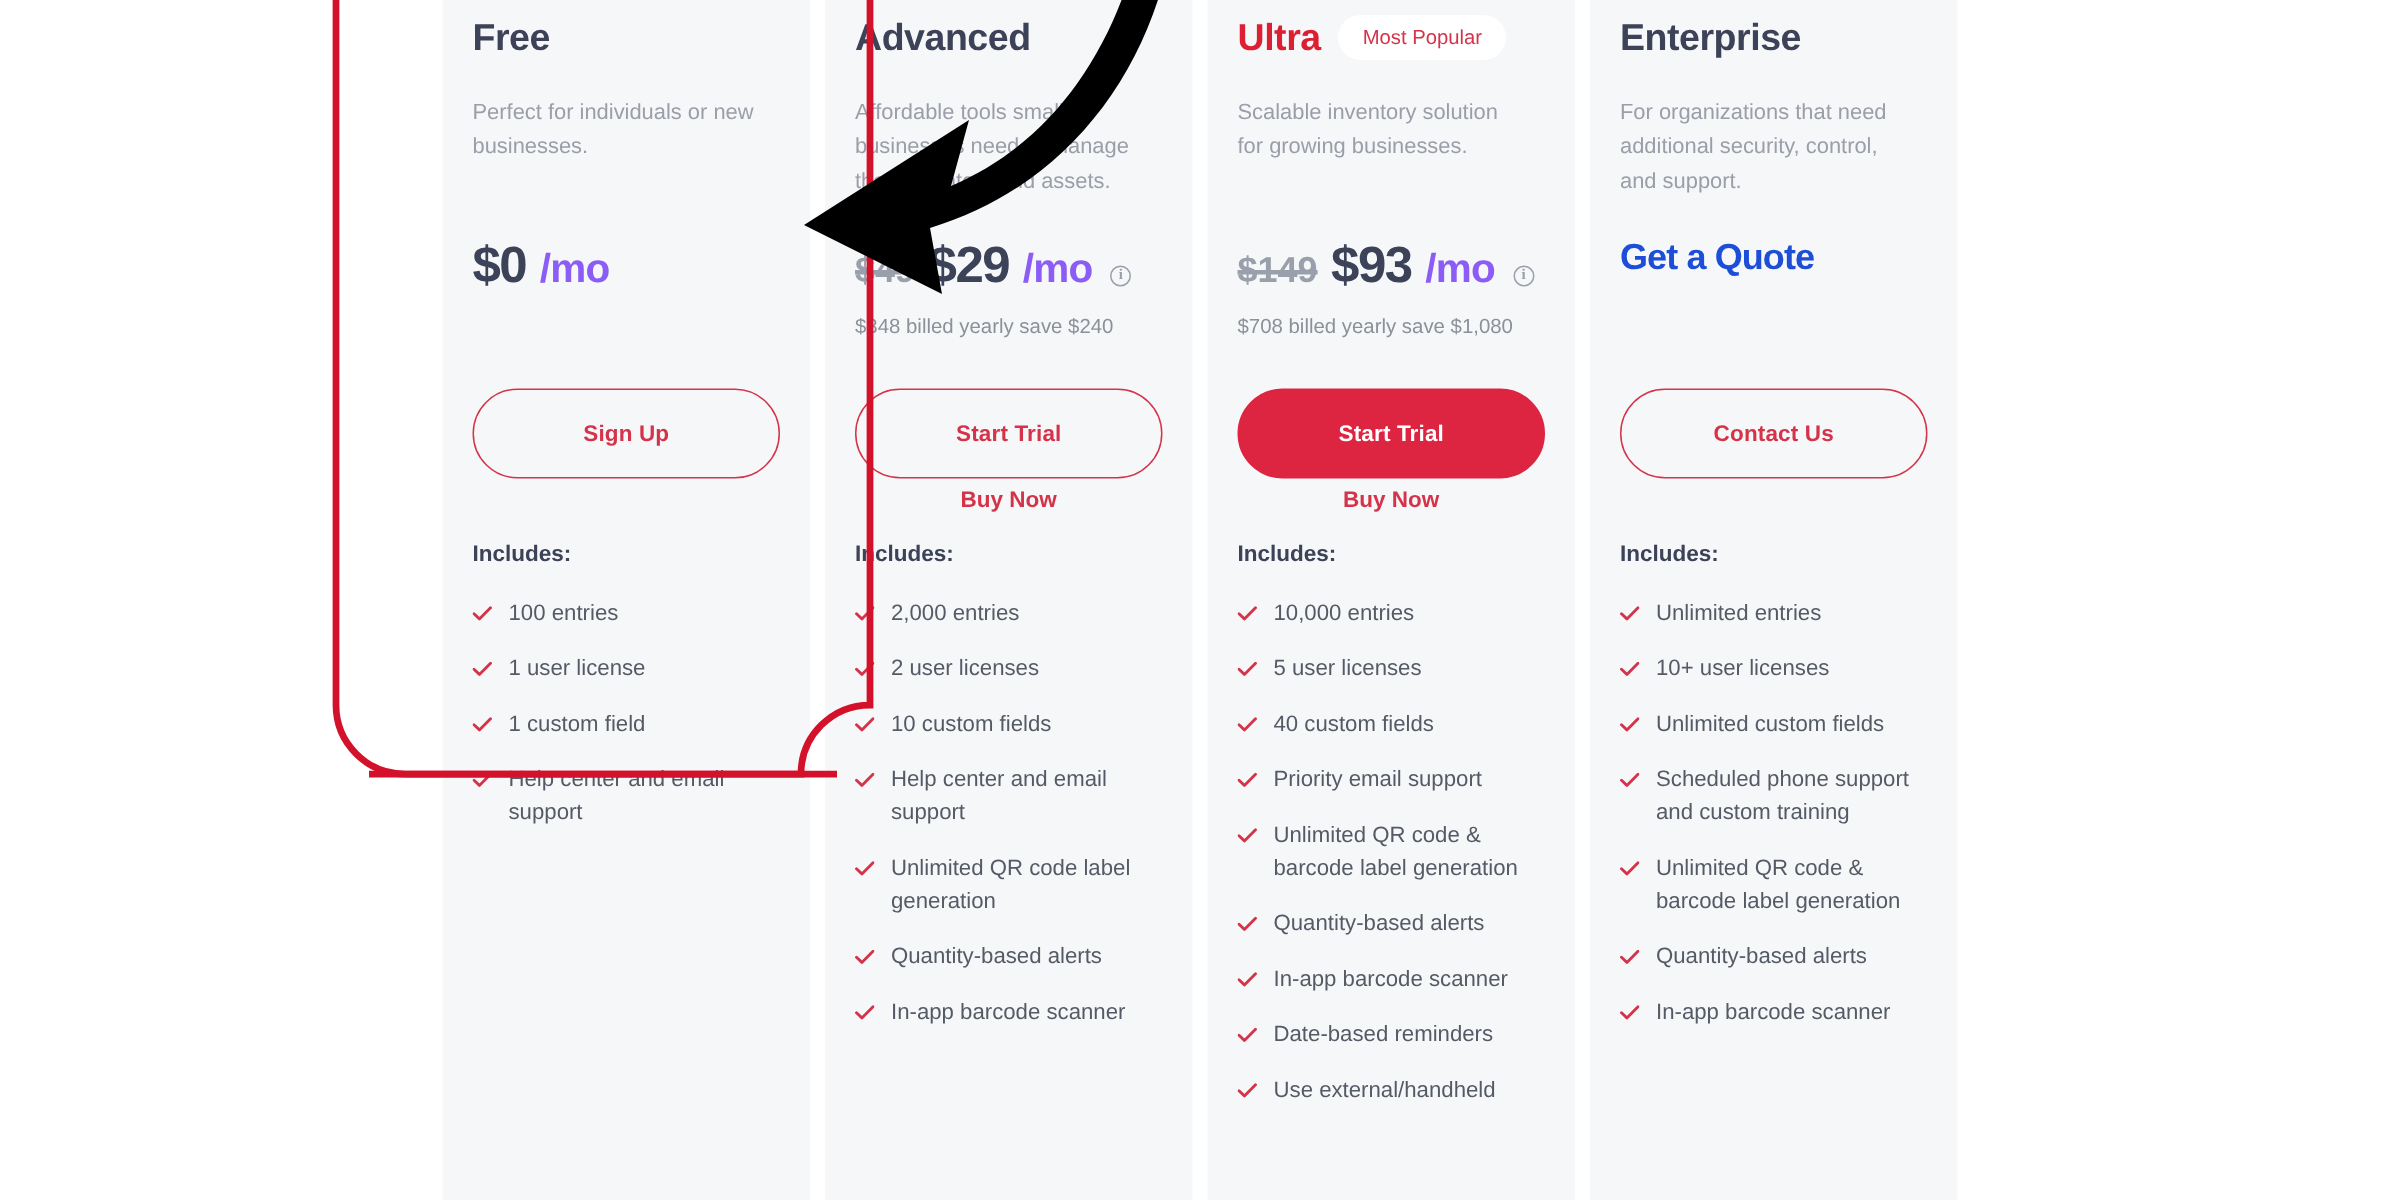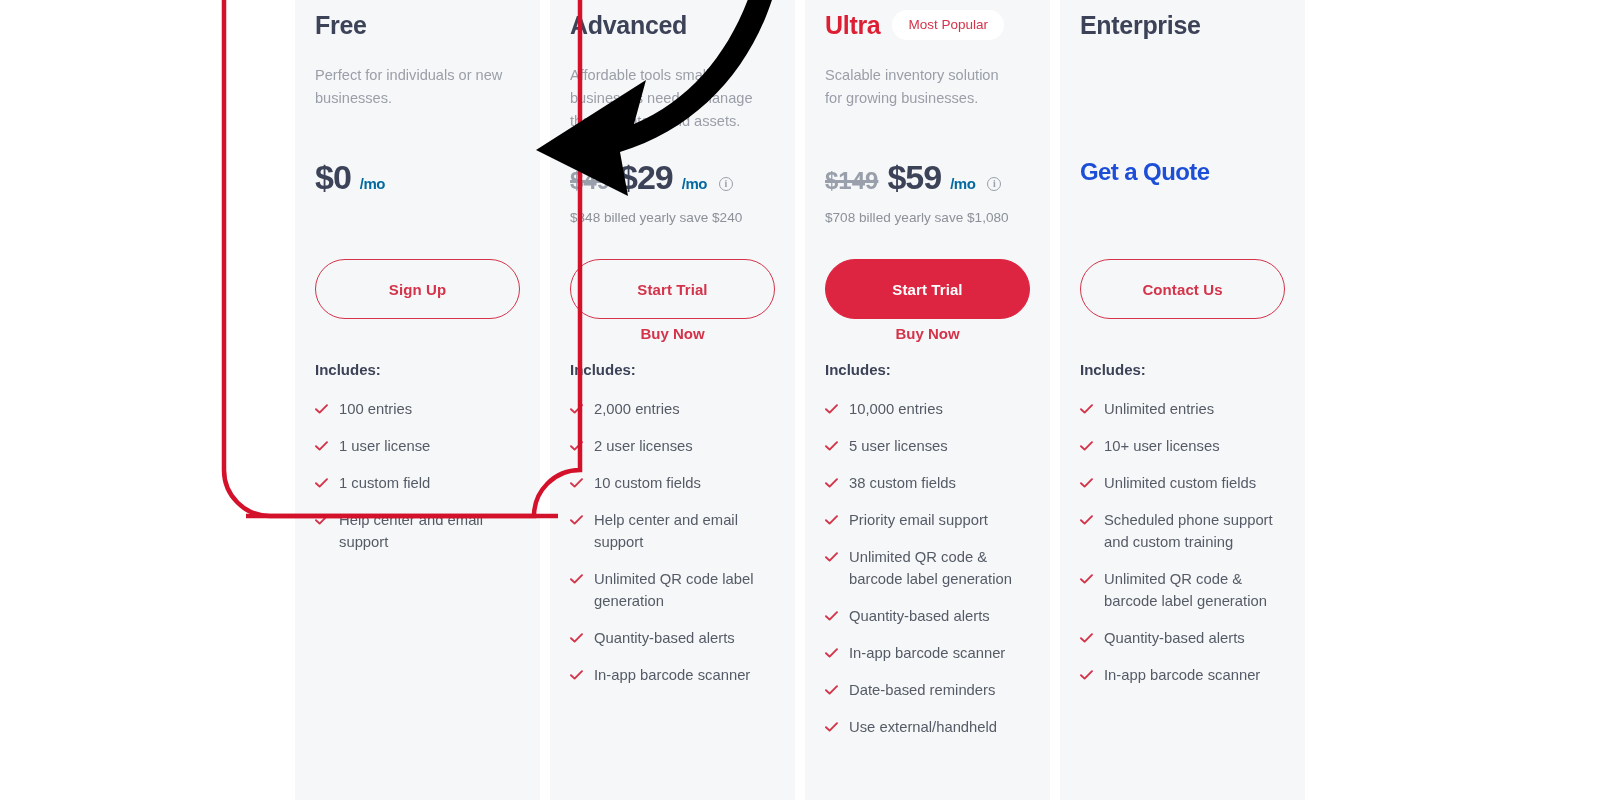--- a/index.html
+++ b/index.html
@@ -58,21 +58,21 @@
   }
   .old-price {
     font-size: 24px; font-weight: bold; color: #9aa0ab;
     text-decoration: line-through;
     text-decoration-thickness: 2.5px;
   }
   .price {
     font-size: 34px; font-weight: bold; color: #3c4257;
     letter-spacing: -1px;
   }
-  .per { font-size: 15px; font-weight: bold; color: #0369a1; letter-spacing: -0.5px; }
+  .per { font-size: 27px; font-weight: bold; color: #8b5cf6; letter-spacing: -0.5px; }
   .quote {
     font-size: 24px; font-weight: bold; color: #1d4ed8; letter-spacing: -0.6px;
   }
   .info-icon {
     display: inline-flex; align-items: center; justify-content: center;
     width: 14px; height: 14px; border-radius: 50%;
     border: 1.3px solid #9aa0ab; color: #9aa0ab;
     font-size: 10px; font-weight: bold; line-height: 1;
     font-family: "Liberation Serif", serif;
     margin-left: 3px; position: relative; top: -2px;
@@ -254,21 +254,21 @@
         </ul>
       </div>
       <div class="card">
         <div class="card-head">
           <div class="plan-name accent">Ultra</div>
           <div class="badge">Most Popular</div>
         </div>
         <div class="desc">Scalable inventory solution for growing businesses.</div>
         <div class="price-row">
           <span class="old-price">$149</span>
-          <span class="price">$59</span>
+          <span class="price">$93</span>
           <span class="per">/mo</span>
           <span class="info-icon">i</span>
         </div>
         <div class="billed">$708 billed yearly save $1,080</div>
         <div class="cta-wrap">
           <div class="btn filled">Start Trial</div>
           <div class="buy-now">Buy Now</div>
         </div>
         <div class="includes">Includes:</div>
         <ul class="features">
@@ -287,21 +287,21 @@
               </svg>
             </span>
             <span>5 user licenses</span>
           </li>
           <li>
             <span class="check">
               <svg width="13" height="10" viewBox="0 0 13 10" fill="none" aria-hidden="true">
                 <path d="M1 5.2 L4.6 8.6 L12 1.2" stroke="currentColor" stroke-width="1.9" stroke-linecap="round" stroke-linejoin="round"></path>
               </svg>
             </span>
-            <span>38 custom fields</span>
+            <span>40 custom fields</span>
           </li>
           <li>
             <span class="check">
               <svg width="13" height="10" viewBox="0 0 13 10" fill="none" aria-hidden="true">
                 <path d="M1 5.2 L4.6 8.6 L12 1.2" stroke="currentColor" stroke-width="1.9" stroke-linecap="round" stroke-linejoin="round"></path>
               </svg>
             </span>
             <span>Priority email support</span>
           </li>
           <li>
@@ -343,20 +343,21 @@
               </svg>
             </span>
             <span>Use external/handheld</span>
           </li>
         </ul>
       </div>
       <div class="card">
         <div class="card-head">
           <div class="plan-name">Enterprise</div>
         </div>
+        <div class="desc">For organizations that need additional security, control, and support.</div>
         <div class="price-row">
           <div class="quote">Get a Quote</div>
         </div>
         <div class="cta-wrap">
           <div class="btn">Contact Us</div>
         </div>
         <div class="includes">Includes:</div>
         <ul class="features">
           <li>
             <span class="check">

